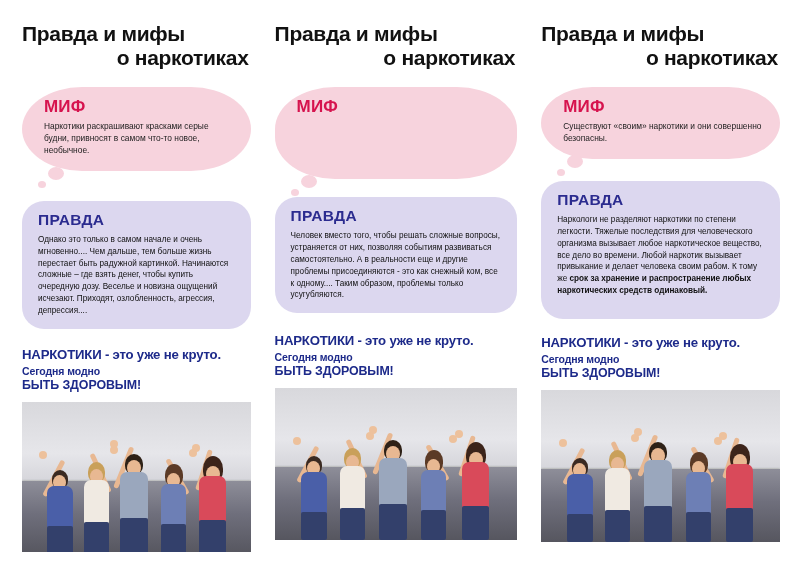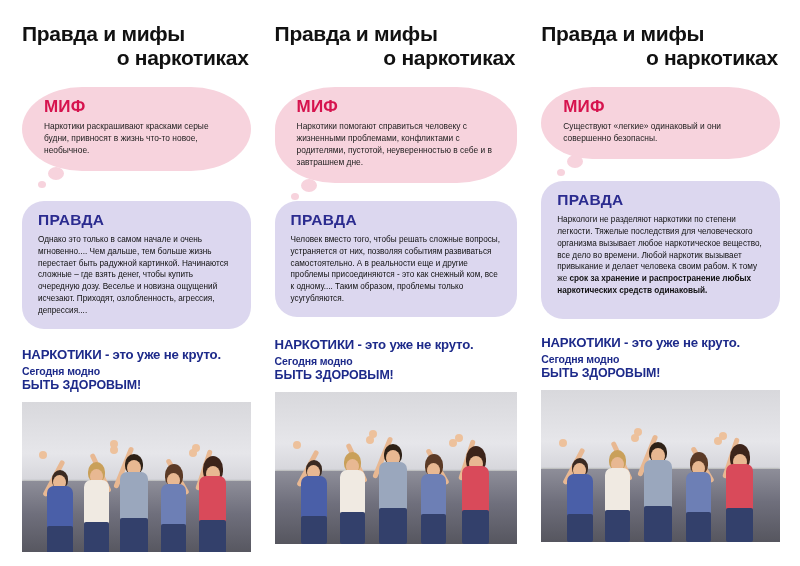--- a/index.html
+++ b/index.html
@@ -211,21 +211,21 @@
 <div id="sheet">
 
   <div class="panel p1">
     <div class="title">
       <span class="l1">Правда и мифы</span>
       <span class="l2">о наркотиках</span>
     </div>
 
     <div class="myth" style="margin-top:18px; min-height:72px;">
       <div class="myth-label">МИФ</div>
-      <div class="myth-text">Наркотики раскрашивают красками серые будни, привносят в жизнь что-то новое, необычное.</div>
+      <div class="myth-text">Наркотики раскрашивают красками серые будни, привносят в самом что-то новое, необычное.</div>
     </div>
 
     <div class="truth" style="margin-top:30px; min-height:118px;">
       <div class="truth-label">ПРАВДА</div>
       <div class="truth-text"><span>Однако это только в самом начале и очень мгновенно.... Чем дальше, тем больше жизнь перестает быть радужной картинкой. Начинаются сложные – где взять денег, чтобы купить очередную дозу. Веселье и новизна ощущений исчезают. Приходят, озлобленность, агрессия, депрессия....</span><span class="bold"></span></div>
     </div>
 
     <div class="slogan" style="margin-top:18px;">
       <div class="line1">НАРКОТИКИ - это уже не круто.</div>
       <div class="line2">Сегодня модно</div>
@@ -288,21 +288,20 @@
   </div>
 
   <div class="panel p2">
     <div class="title">
       <span class="l1">Правда и мифы</span>
       <span class="l2">о наркотиках</span>
     </div>
 
     <div class="myth" style="margin-top:18px; min-height:92px;">
       <div class="myth-label">МИФ</div>
-      <div class="myth-text">Наркотики помогают справиться человеку с жизненными проблемами, конфликтами с родителями, пустотой, неуверенностью в себе и в завтрашнем дне.</div>
     </div>
 
     <div class="truth" style="margin-top:18px; min-height:112px;">
       <div class="truth-label">ПРАВДА</div>
       <div class="truth-text"><span>Человек вместо того, чтобы решать сложные вопросы, устраняется от них, позволяя событиям развиваться самостоятельно.  А в реальности еще и другие проблемы присоединяются - это как снежный ком, все к одному.... Таким образом, проблемы только усугубляются.</span><span class="bold"></span></div>
     </div>
 
     <div class="slogan" style="margin-top:20px;">
       <div class="line1">НАРКОТИКИ - это уже не круто.</div>
       <div class="line2">Сегодня модно</div>
@@ -360,21 +359,21 @@
   </div>
 
   <div class="panel p3">
     <div class="title">
       <span class="l1">Правда и мифы</span>
       <span class="l2">о наркотиках</span>
     </div>
 
     <div class="myth" style="margin-top:18px; min-height:62px;">
       <div class="myth-label">МИФ</div>
-      <div class="myth-text">Существуют «легкие» одинаковый и они совершенно безопасны.</div>
+      <div class="myth-text">Существуют «своим» наркотики и они совершенно безопасны.</div>
     </div>
 
     <div class="truth" style="margin-top:22px; min-height:138px;">
       <div class="truth-label">ПРАВДА</div>
       <div class="truth-text"><span>Наркологи не разделяют наркотики по степени легкости. Тяжелые последствия для человеческого организма вызывает любое наркотическое вещество, все дело во времени. Любой наркотик вызывает привыкание и делает человека своим рабом. К тому же </span><span class="bold">срок за хранение и распространение любых наркотических средств одинаковый.</span></div>
     </div>
 
     <div class="slogan" style="margin-top:16px;">
       <div class="line1">НАРКОТИКИ - это уже не круто.</div>
       <div class="line2">Сегодня модно</div>

